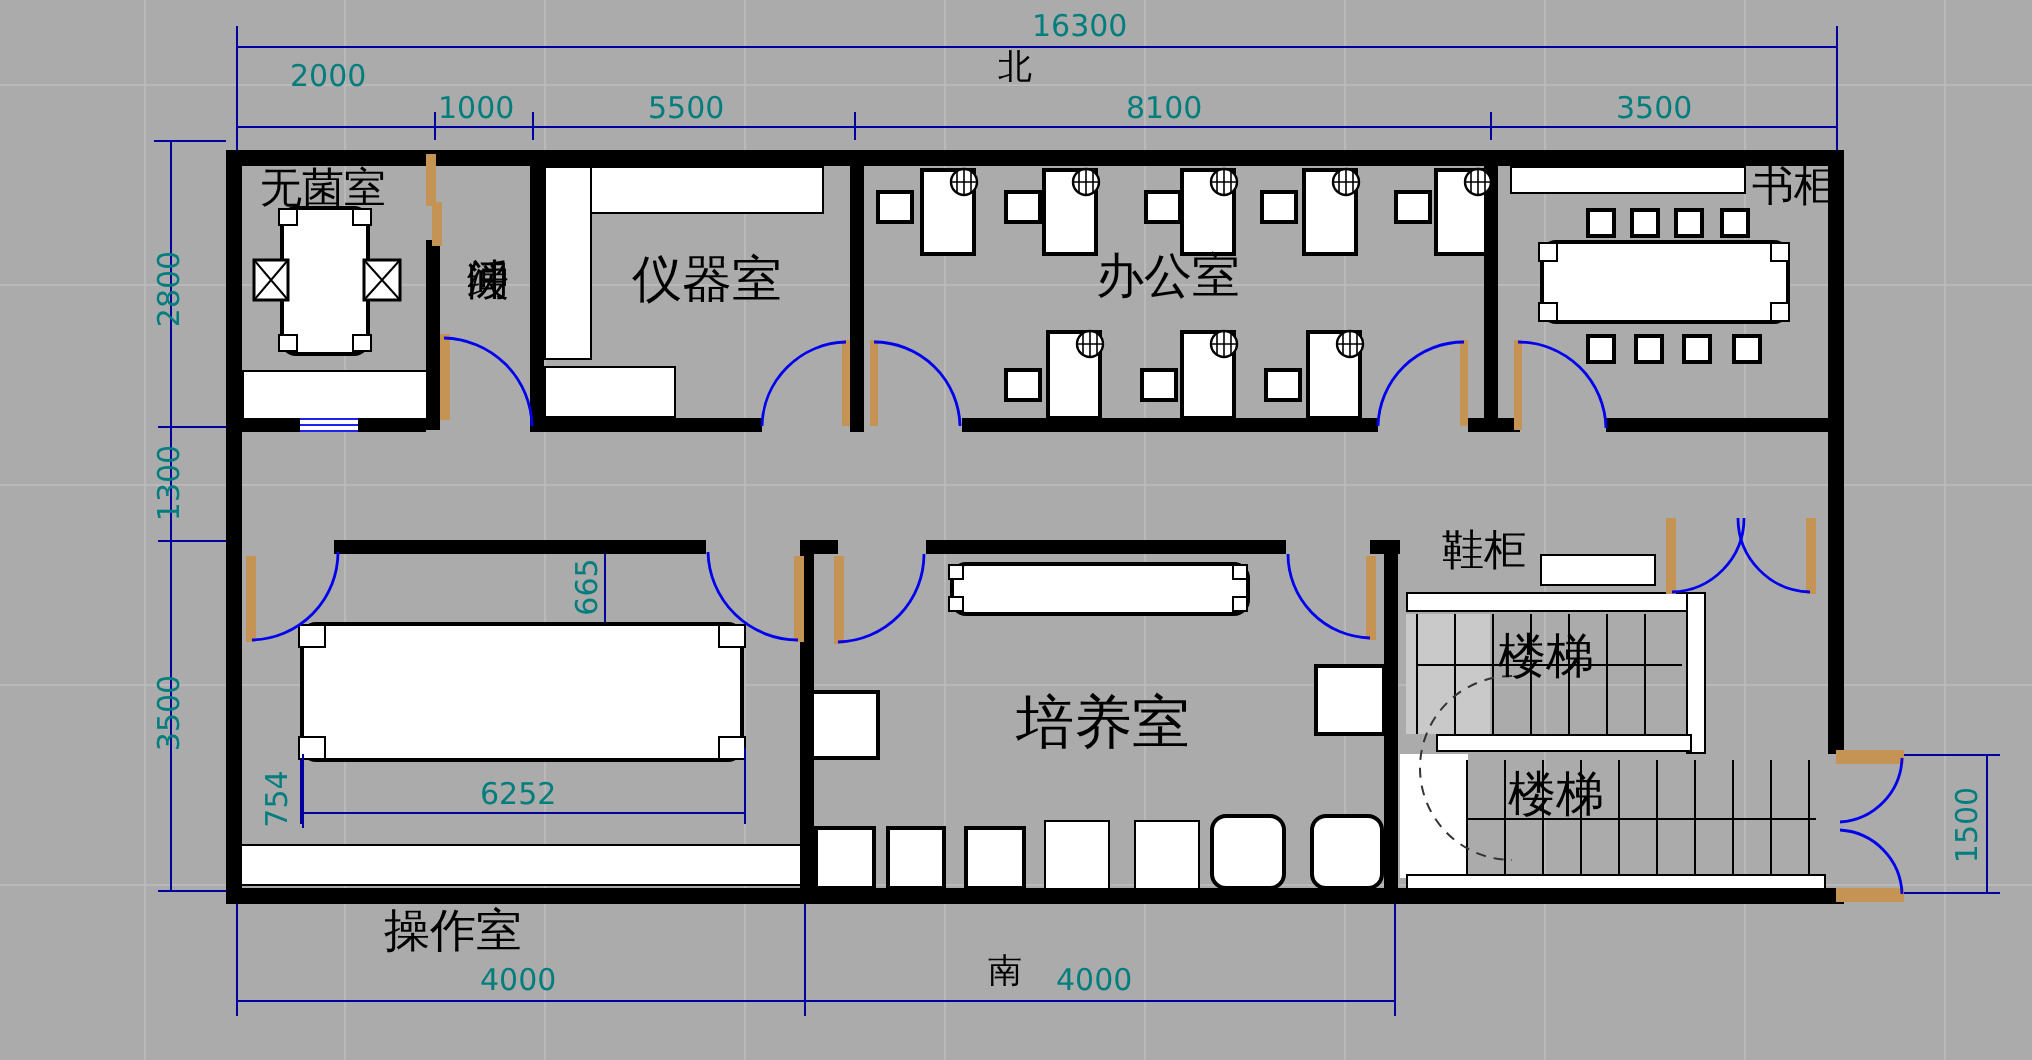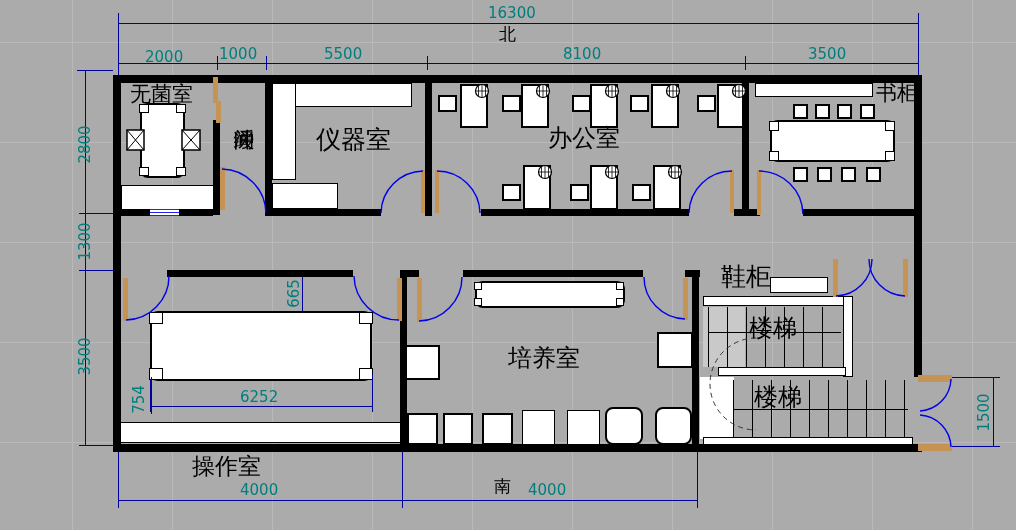--- a/index.html
+++ b/index.html
@@ -26,29 +26,29 @@
   svg.ov{position:absolute;left:0;top:0;z-index:5}
 </style>
 </head>
 <body>
 
 <div id="canvas">
 
   <div class="dim" style="left:118px;top:23px;width:800px;height:1px"></div>
   <div class="dim" style="left:118px;top:13px;width:1px;height:62px"></div>
   <div class="dim" style="left:918px;top:13px;width:1px;height:62px"></div>
-  <div class="dtext" style="left:488px;top:6px">16300</div>
+  <div class="dtext" style="left:516px;top:6px">16300</div>
   <div class="rlabel" style="left:499px;top:26px;font-size:17px">北</div>
 
   <div class="dim" style="left:118px;top:63px;width:800px;height:1px"></div>
   <div class="dim" style="left:217px;top:56px;width:1px;height:14px"></div>
   <div class="dim" style="left:266px;top:56px;width:1px;height:14px"></div>
   <div class="dim" style="left:427px;top:56px;width:1px;height:14px"></div>
   <div class="dim" style="left:745px;top:56px;width:1px;height:14px"></div>
-  <div class="dtext" style="left:145px;top:50px">2000</div>
+  <div class="dtext" style="left:145px;top:31px">2000</div>
   <div class="dtext" style="left:219px;top:47px">1000</div>
   <div class="dtext" style="left:324px;top:47px">5500</div>
   <div class="dtext" style="left:563px;top:47px">8100</div>
   <div class="dtext" style="left:808px;top:47px">3500</div>
 
   <div class="dim" style="left:85px;top:70px;width:1px;height:376px"></div>
   <div class="dim" style="left:77px;top:70px;width:36px;height:1px"></div>
   <div class="dim" style="left:79px;top:213px;width:34px;height:1px"></div>
   <div class="dim" style="left:79px;top:270px;width:34px;height:1px"></div>
   <div class="dim" style="left:79px;top:445px;width:34px;height:1px"></div>
@@ -193,24 +193,24 @@
   <div style="position:absolute;left:700px;top:377px;width:34px;height:62px;background:#fff;z-index:1"></div>
   <div class="treads" style="left:733px;top:380px;width:175px;height:58px"></div>
   <div class="hline" style="left:733px;top:409px;width:175px;height:1px"></div>
   <div class="furn" style="left:703px;top:437px;width:210px;height:8px"></div>
 
   <div class="rlabel" style="left:130px;top:83px;font-size:21px">无菌室</div>
   <div class="rlabel vtext" style="left:233px;top:112px;font-size:21px;height:80px">缓冲间</div>
   <div class="rlabel" style="left:316px;top:127px;font-size:25px">仪器室</div>
   <div class="rlabel" style="left:548px;top:126px;font-size:24px">办公室</div>
   <div class="rlabel under" style="left:876px;top:82px;font-size:21px">书柜</div>
-  <div class="rlabel" style="left:721px;top:264px;font-size:25px">鞋柜</div>
+  <div class="rlabel" style="left:721px;top:264px;font-size:21px">鞋柜</div>
   <div class="rlabel" style="left:749px;top:316px;font-size:24px">楼梯</div>
   <div class="rlabel" style="left:754px;top:385px;font-size:24px">楼梯</div>
-  <div class="rlabel" style="left:508px;top:346px;font-size:24px">培养室</div>
+  <div class="rlabel" style="left:508px;top:346px;font-size:29px">培养室</div>
 
   <svg class="ov" width="1016" height="530" viewBox="0 0 1016 530">
 
     <g stroke="#0000ee" stroke-width="1.4" fill="none">
       <path d="M 222,169 A 45,45 0 0 1 266,213"></path>
       <path d="M 423,171 A 43,43 0 0 0 381,213"></path>
       <path d="M 437,171 A 43,43 0 0 1 480,213"></path>
       <path d="M 732,171 A 43,43 0 0 0 689,213"></path>
       <path d="M 759,171 A 44,44 0 0 1 803,214"></path>
       <path d="M 126,320 A 44,44 0 0 0 169,276"></path>

